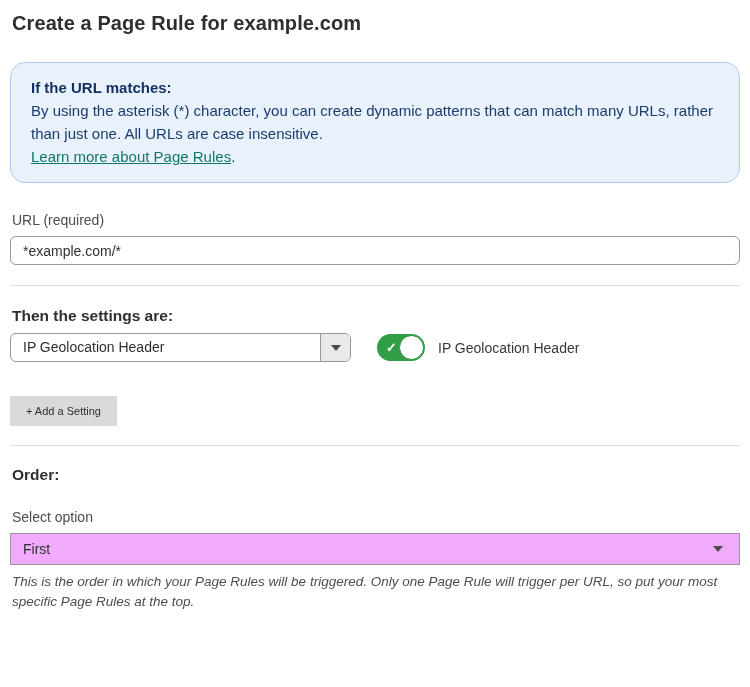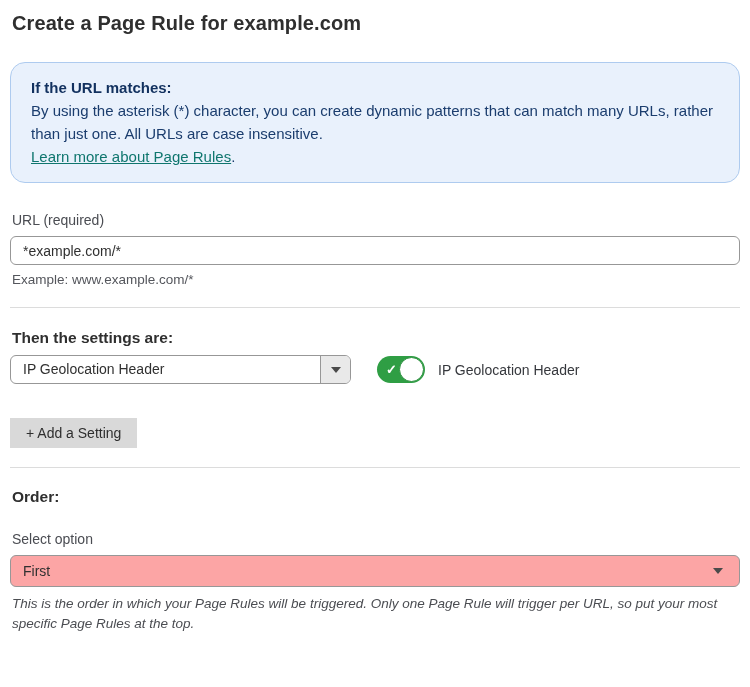--- a/index.html
+++ b/index.html
@@ -160,40 +160,40 @@
     font-size: 14px;
     color: #36383d;
   }
 
   
   .btn {
     height: 30px;
     border: none;
     border-radius: 0;
     font-family: "Liberation Sans", sans-serif;
-    font-size: 14px;
+    font-size: 11px;
     cursor: pointer;
     padding: 0 16px;
   }
   .btn-gray {
     background: #d9d9d9;
     color: #2e2e2e;
   }
   .add-setting-btn { margin-top: 34px; }
 
   
   .order-heading { margin-top: 20px; }
   .order-select-label { margin-top: 25px; padding-left: 2px; }
   .order-select {
     margin-top: 8px;
     width: 730px;
     height: 32px;
     border: 1px solid #979797;
-    border-radius: 6px;
-    background: #fca5a5;
+    border-radius: 0;
+    background: #f0abfc;
     position: relative;
     cursor: pointer;
     display: flex;
     align-items: center;
   }
   .order-select .select-value {
     font-size: 14px;
     color: #303030;
     padding-left: 12px;
   }
@@ -224,21 +224,20 @@
     <div class="info-body">By using the asterisk (*) character, you can create dynamic patterns that can match many URLs, rather than just one. All URLs are case insensitive.</div>
     <div>
       <a class="info-link">Learn more about Page Rules</a><span class="info-link-suffix">.</span>
     </div>
   </div>
 
   <div class="field-label url-label">URL (required)</div>
 
   <input type="text" class="text-input" value="*example.com/*" style="">
 
-  <div class="helper-text url-helper">Example: www.example.com/*</div>
 
   <hr class="divider divider-1">
 
   <div class="section-heading settings-heading">Then the settings are:</div>
 
 
   <div class="setting-row">
 
     <div class="select-group">
       <div class="select-value">IP Geolocation Header</div>

